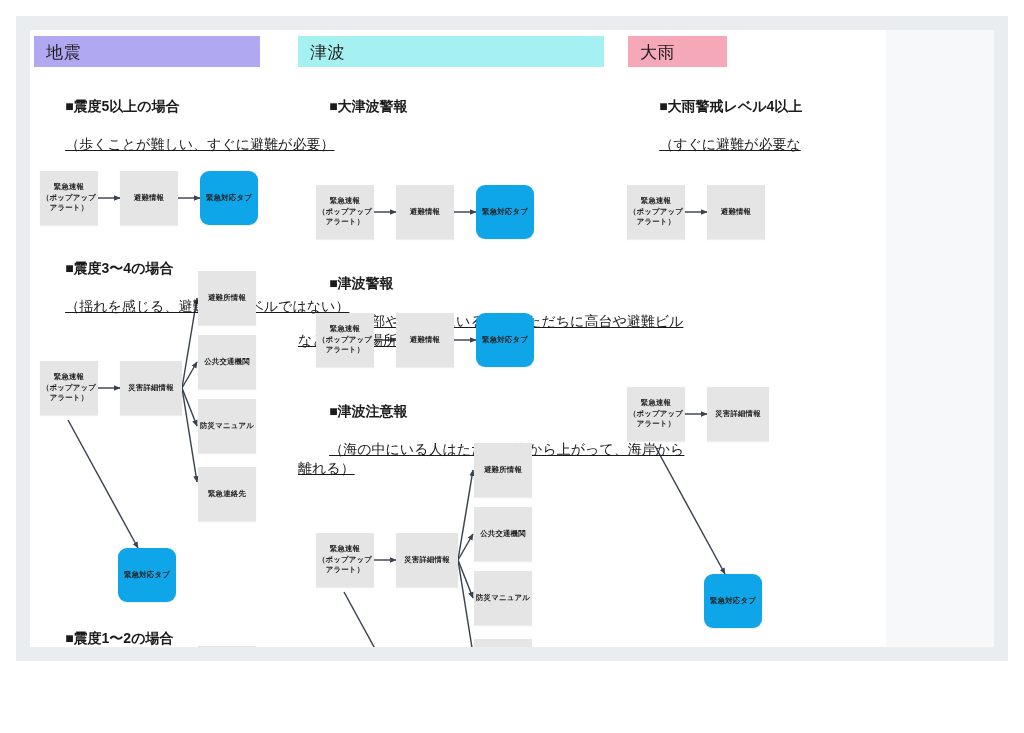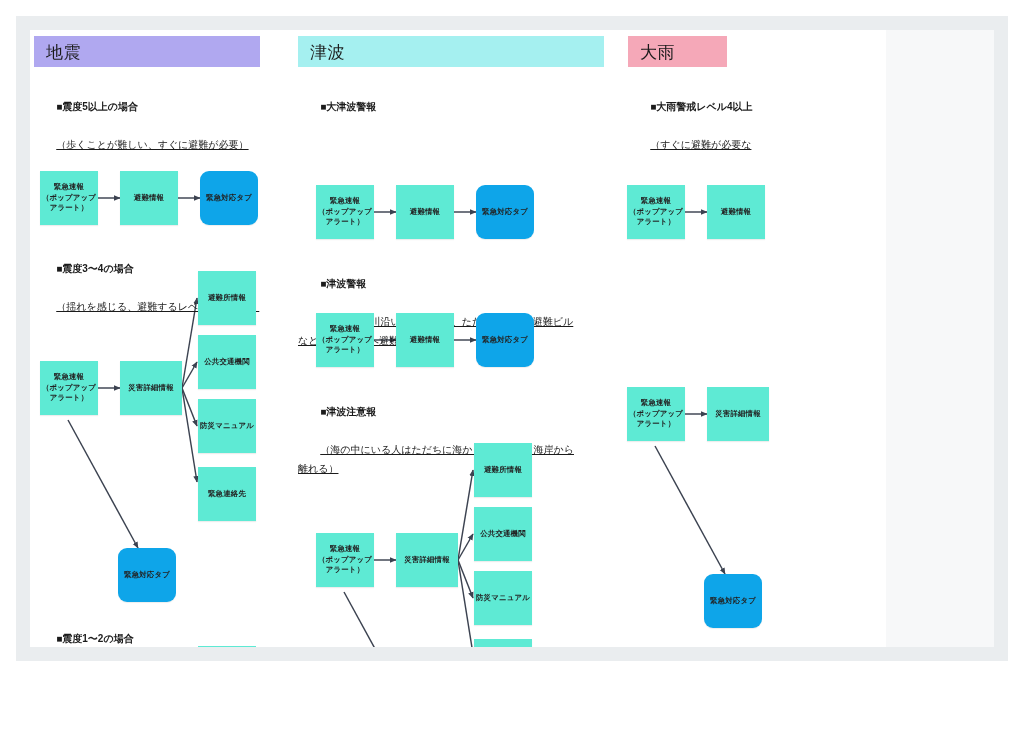--- a/index.html
+++ b/index.html
@@ -44,21 +44,21 @@
     font-size:17px;
     color:#1b1b1b;
     letter-spacing:.5px;
     white-space:nowrap;
     line-height:28px;
   }
 
   
   .caption{
     position:absolute;
-    font-size:10px;
+    font-size:14px;
     line-height:19px;
     color:#1b1b1b;
     white-space:pre;
     font-weight:600;
   }
   .caption .sub{font-weight:400;text-decoration:underline;}
 
   
   .node{
     position:absolute;
@@ -68,21 +68,21 @@
     justify-content:center;
     text-align:center;
     font-size:7.4px;
     line-height:10.5px;
     color:#222;
     font-weight:700;
     letter-spacing:.2px;
     white-space:pre-line;
     box-shadow:0 1px 1px rgba(0,0,0,.07);
   }
-  .node.yellow{background:#5eead4;}
+  .node.yellow{background:#e5e5e5;}
   .node.orange{background:#0ea5e9;border-radius:9px;}
 
   
   .arrows{position:absolute;left:0;top:0;width:856px;height:617px;overflow:visible;pointer-events:none;}
 
   
   #footer{
     position:absolute;
     left:0;top:661px;
     width:1024px;height:72px;

